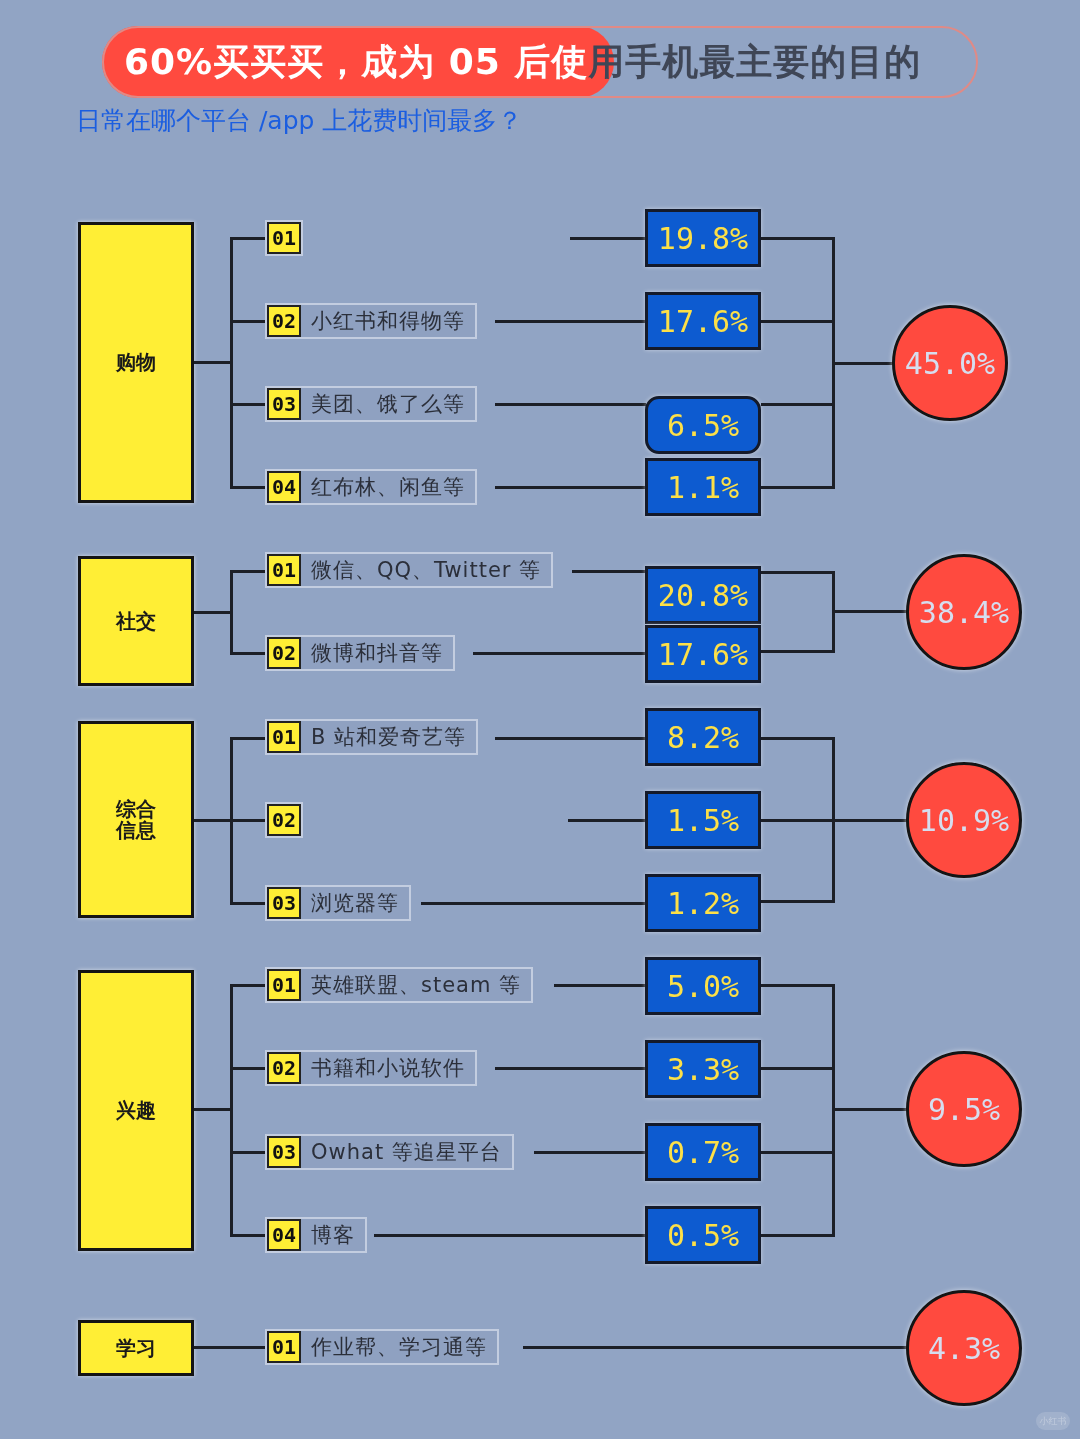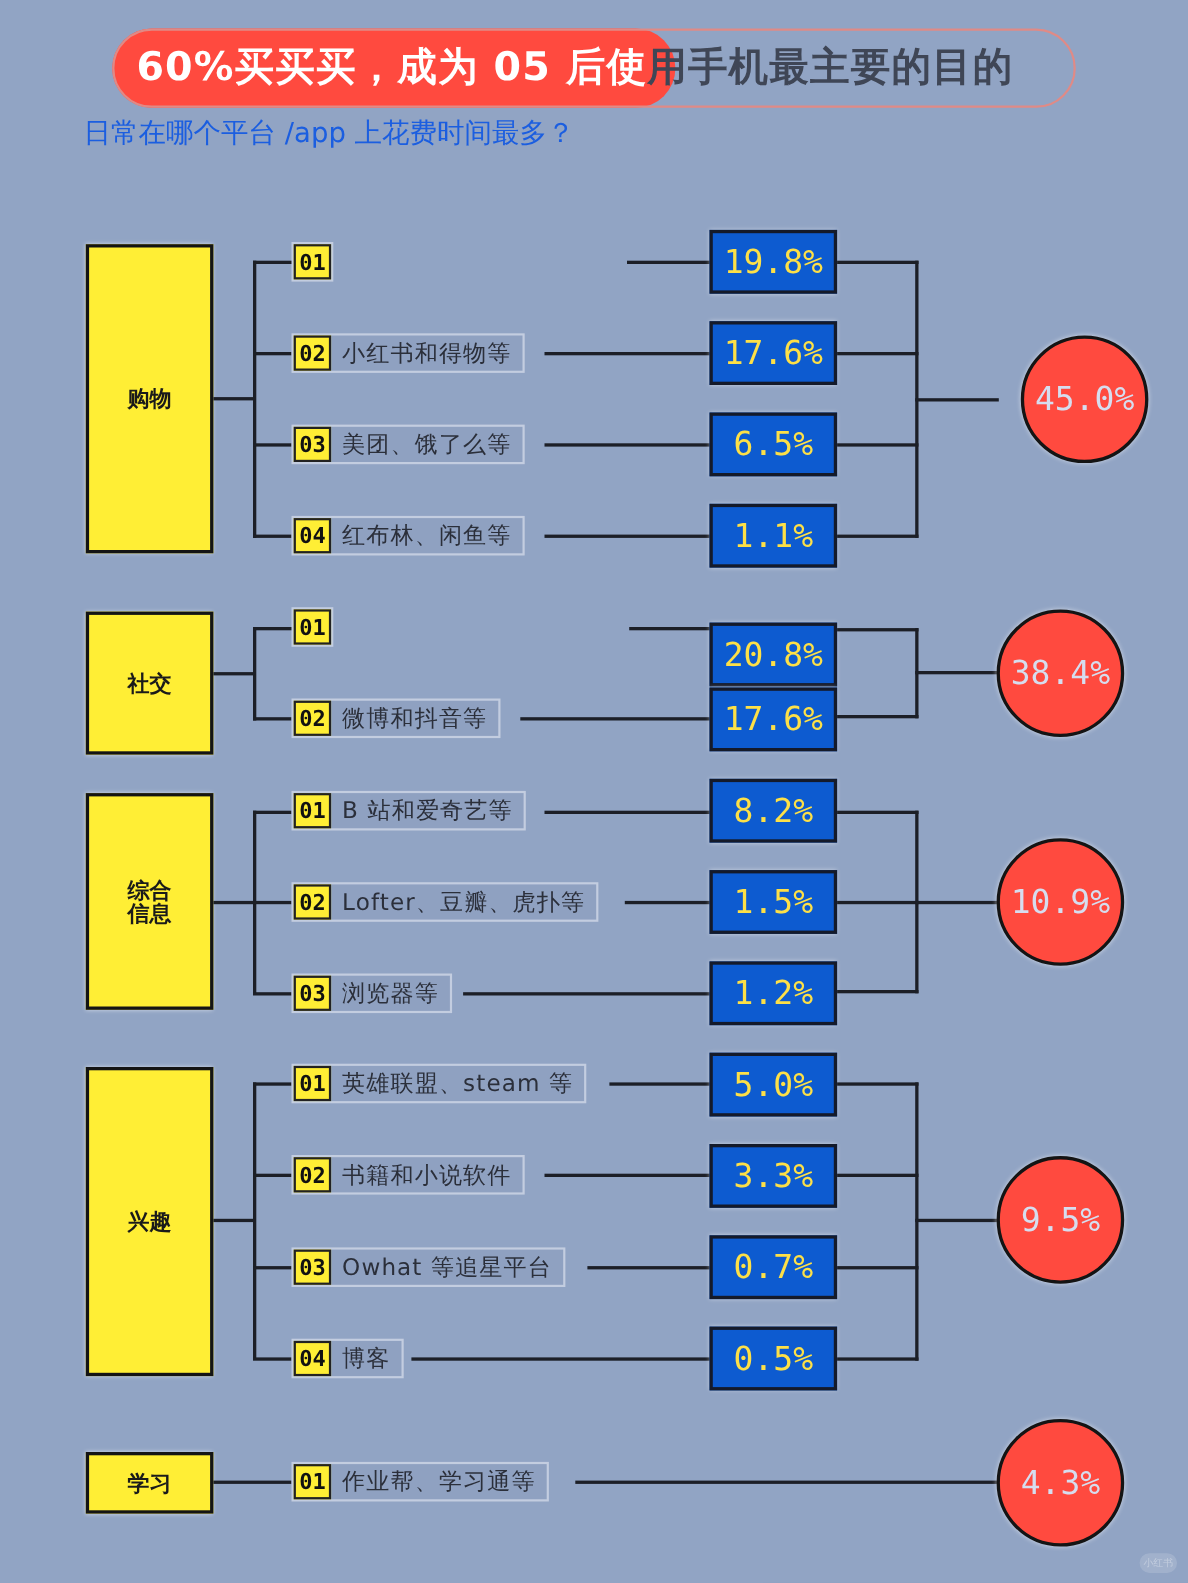--- a/index.html
+++ b/index.html
@@ -101,49 +101,50 @@
   </div>
   <div class="line" style="left:495px;top:320px;width:151px;height:3px;"></div>
   <div class="pct-box" style="left:645px;top:292px;">17.6%</div>
 
   <div class="line" style="left:230px;top:403px;width:36px;height:3px;"></div>
   <div class="item" style="left:265px;top:386px;">
     <div class="item-num">03</div>
     <div class="item-text">美团、饿了么等</div>
   </div>
   <div class="line" style="left:495px;top:403px;width:151px;height:3px;"></div>
-  <div class="pct-box" style="left:645px;top:375px;">6.5%</div>
+  <div class="pct-box" style="left:645px;top:396px;border-radius:14px;">6.5%</div>
 
   <div class="line" style="left:230px;top:486px;width:36px;height:3px;"></div>
   <div class="item" style="left:265px;top:469px;">
     <div class="item-num">04</div>
     <div class="item-text">红布林、闲鱼等</div>
   </div>
   <div class="line" style="left:495px;top:486px;width:151px;height:3px;"></div>
   <div class="pct-box" style="left:645px;top:458px;">1.1%</div>
 
   <div class="line" style="left:761px;top:237px;width:74px;height:3px;"></div>
   <div class="line" style="left:761px;top:320px;width:74px;height:3px;"></div>
   <div class="line" style="left:761px;top:403px;width:74px;height:3px;"></div>
   <div class="line" style="left:761px;top:486px;width:74px;height:3px;"></div>
   <div class="line" style="left:832px;top:237px;width:3px;height:252px;"></div>
   <div class="line" style="left:832px;top:362px;width:76px;height:3px;"></div>
-  <div class="circle" style="left:928px;top:305px;">45.0%</div>
+  <div class="circle" style="left:892px;top:305px;">45.0%</div>
 </div>
 
 <div>
   <div class="cat-box" style="left:78px;top:556px;width:116px;height:130px;">
     <div class="cat-label">社交</div>
   </div>
   <div class="line" style="left:194px;top:611px;width:38px;height:3px;"></div>
   <div class="line" style="left:230px;top:570px;width:3px;height:85px;"></div>
 
   <div class="line" style="left:230px;top:570px;width:36px;height:3px;"></div>
   <div class="item" style="left:265px;top:552px;">
     <div class="item-num">01</div>
+    <div class="item-text">微信、QQ、Twitter 等</div>
   </div>
   <div class="line" style="left:572px;top:570px;width:74px;height:3px;"></div>
   <div class="pct-box" style="left:645px;top:542px;margin-top:24px;">20.8%</div>
 
   <div class="line" style="left:230px;top:652px;width:36px;height:3px;"></div>
   <div class="item" style="left:265px;top:635px;">
     <div class="item-num">02</div>
     <div class="item-text">微博和抖音等</div>
   </div>
   <div class="line" style="left:473px;top:652px;width:173px;height:3px;"></div>
@@ -167,21 +168,20 @@
   <div class="item" style="left:265px;top:719px;">
     <div class="item-num">01</div>
     <div class="item-text">B 站和爱奇艺等</div>
   </div>
   <div class="line" style="left:495px;top:737px;width:151px;height:3px;"></div>
   <div class="pct-box" style="left:645px;top:708px;">8.2%</div>
 
   <div class="line" style="left:230px;top:819px;width:36px;height:3px;"></div>
   <div class="item" style="left:265px;top:802px;">
     <div class="item-num">02</div>
-    <div class="item-text">Lofter、豆瓣、虎扑等</div>
   </div>
   <div class="line" style="left:568px;top:819px;width:78px;height:3px;"></div>
   <div class="pct-box" style="left:645px;top:791px;">1.5%</div>
 
   <div class="line" style="left:230px;top:902px;width:36px;height:3px;"></div>
   <div class="item" style="left:265px;top:885px;">
     <div class="item-num">03</div>
     <div class="item-text">浏览器等</div>
   </div>
   <div class="line" style="left:421px;top:902px;width:225px;height:3px;"></div>

